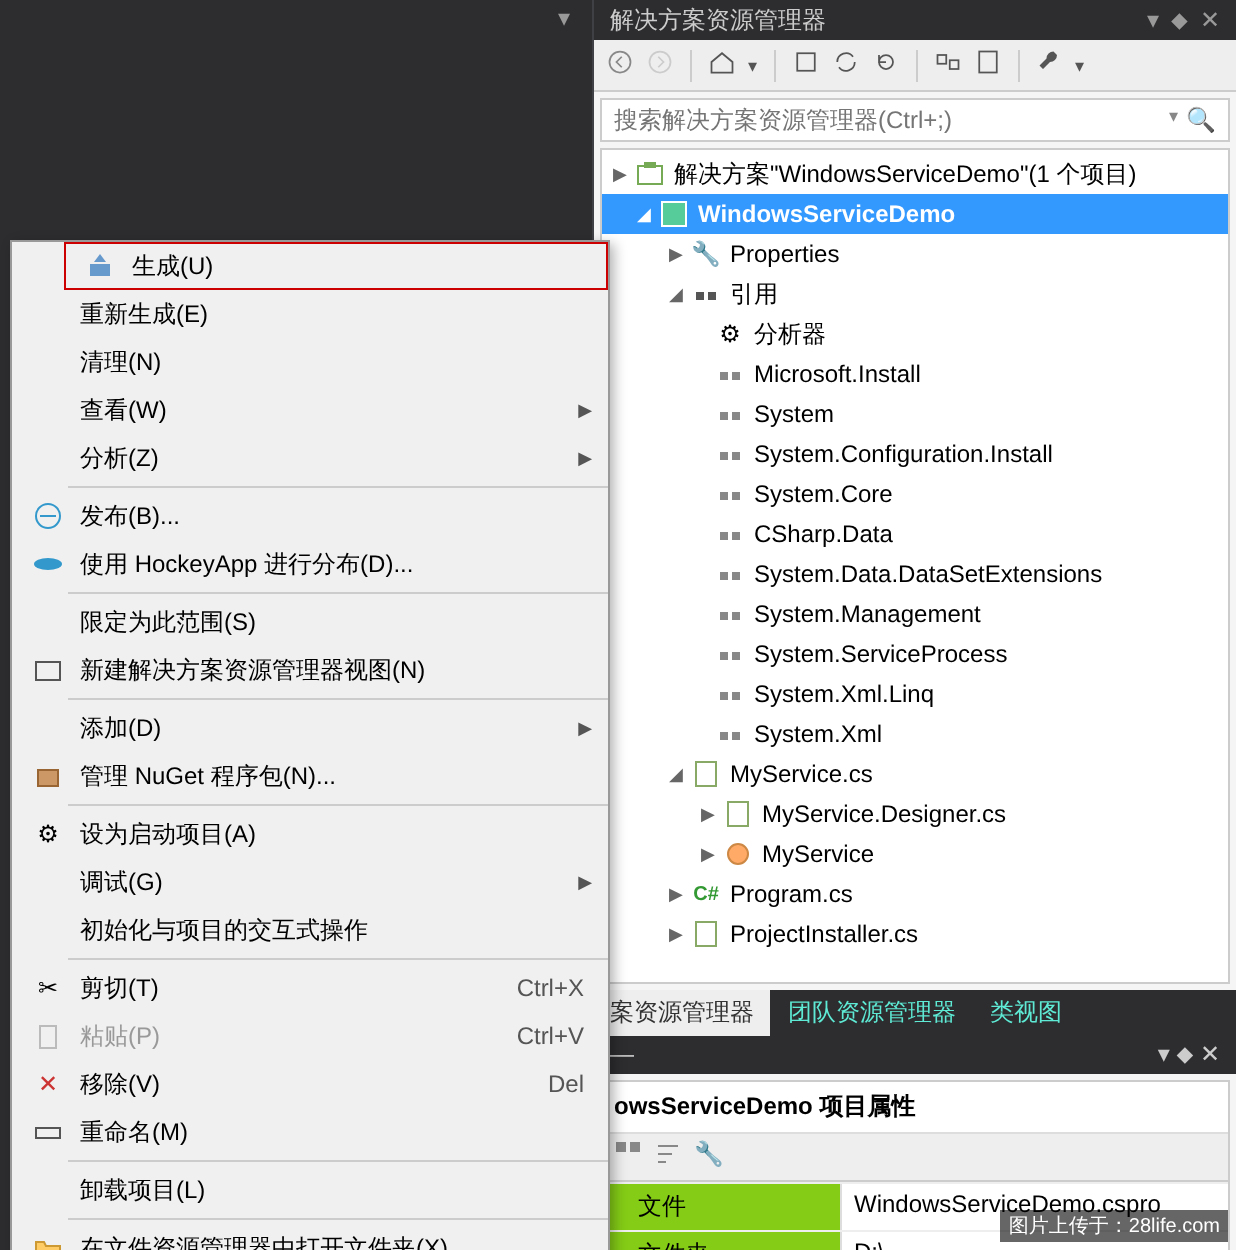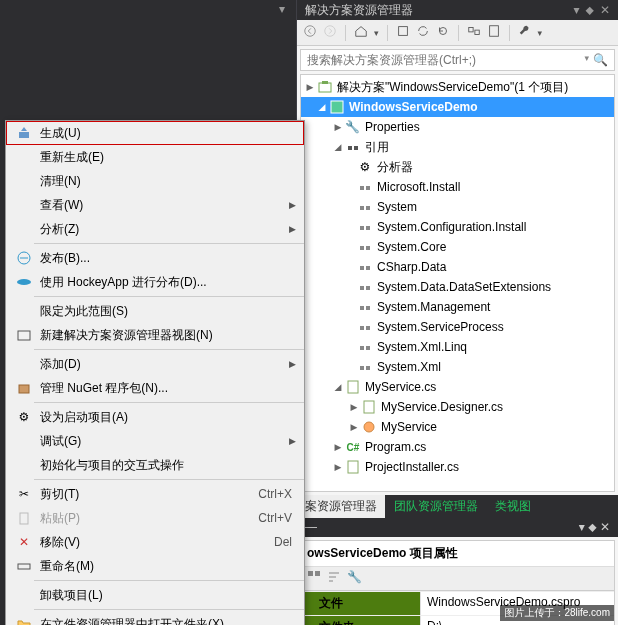--- a/index.html
+++ b/index.html
@@ -17,35 +17,35 @@
 .tree { background: #fff; border: 1px solid #ccc; margin: 0 3px 3px 3px; height: 418px; overflow: auto; padding: 2px 0; }
 .tree-node { display: flex; align-items: center; height: 20px; padding-left: 4px; white-space: nowrap; cursor: pointer; }
 .tree-node.selected { background: #3399ff; color: #fff; }
 .chev { width: 10px; display: inline-block; color: #666; font-size: 9px; text-align: center; }
 .tree-node.selected .chev { color: #fff; }
 .icon-slot { width: 16px; height: 16px; display: inline-flex; align-items: center; justify-content: center; margin: 0 2px; }
 .lbl { padding-left: 2px; }
 .bold { font-weight: bold; }
 .bottom-tabs { background: #2d2d30; color: #ccc; display: flex; height: 22px; align-items: center; font-size: 11px; }
 .bottom-tabs .tab { padding: 3px 8px; background: #eee; color: #333; margin-right: 1px;}
-.bottom-tabs .tab.inactive { background: #2d2d30; color: #22c55e; }
+.bottom-tabs .tab.inactive { background: #2d2d30; color: #5eead4; }
 .props-panel { background: #f5f5f5; }
 .props-title { background: #2d2d30; color: #ccc; padding: 3px 8px; display: flex; justify-content: space-between; height: 20px; }
 .props-body { border: 1px solid #ccc; margin: 3px; background: #fff; }
 .props-head { padding: 4px 6px; font-weight: bold; background: #fff; border-bottom: 1px solid #ddd; }
 .props-tools { background: #eee; border-bottom: 1px solid #ccc; padding: 3px 6px; display: flex; gap: 6px; }
 .props-row { display: flex; border-top: 1px solid #eee; }
 .props-row > div { padding: 3px 6px; }
-.props-row > div:first-child { width: 120px; background: #4d7c0f; border-right: 1px solid #ddd; padding-left: 18px; font-weight: bold; }
+.props-row > div:first-child { width: 120px; background: #84cc16; border-right: 1px solid #ddd; padding-left: 18px; }
 .props-row > div:last-child { flex: 1; }
 .watermark { position: absolute; right: 4px; bottom: 4px; background: rgba(0,0,0,.6); color: #fff; font-size: 10px; padding: 1px 4px; }
 
 .ctx { position: absolute; left: 5px; top: 120px; width: 300px; background: #f0f0f0; border: 1px solid #999; box-shadow: 2px 2px 6px rgba(0,0,0,.3); z-index: 100; }
 .ctx-item { display: flex; align-items: center; height: 24px; padding: 0 8px; position: relative; }
-.ctx-item.highlight { outline: 1px solid #c00; outline-offset: -1px; }
+.ctx-item.highlight { outline: 1px solid #c00; outline-offset: -1px; margin-left: 26px; }
 .ctx-icon { width: 20px; display: inline-flex; align-items: center; justify-content: center; }
 .ctx-label { flex: 1; padding-left: 6px; }
 .ctx-short { color: #555; padding-right: 4px; }
 .ctx-sub { color: #555; font-size: 9px; }
 .ctx-sep { height: 1px; background: #ccc; margin: 2px 0 2px 28px; }
 .ctx-item.disabled { color: #999; }
 </style>
 </head>
 <body>
 

